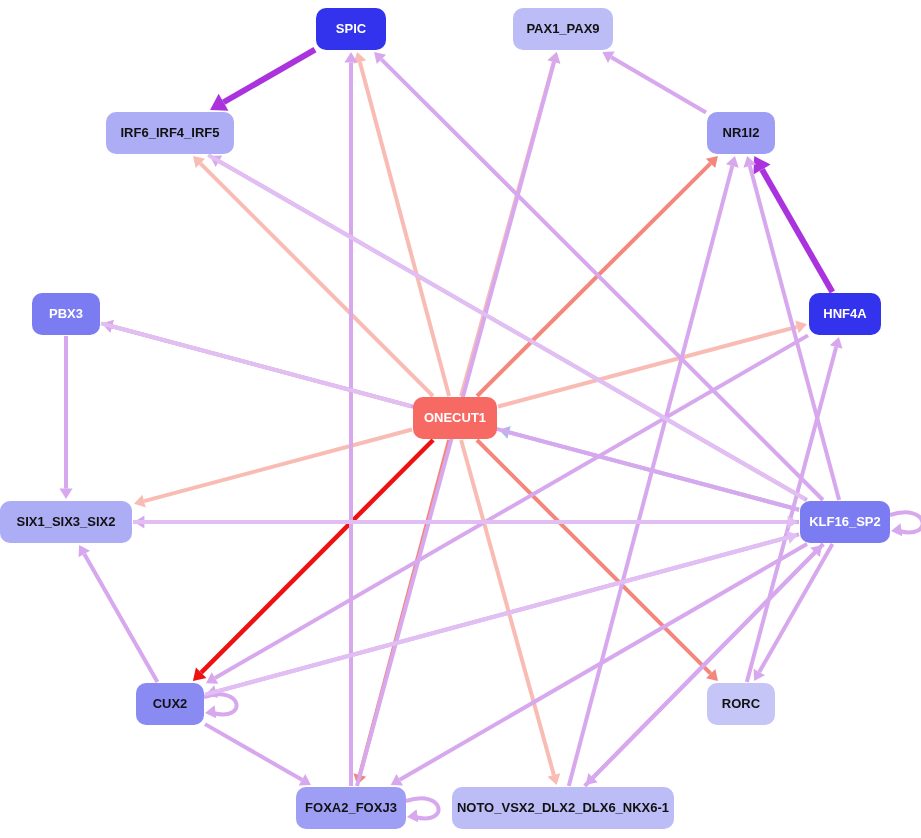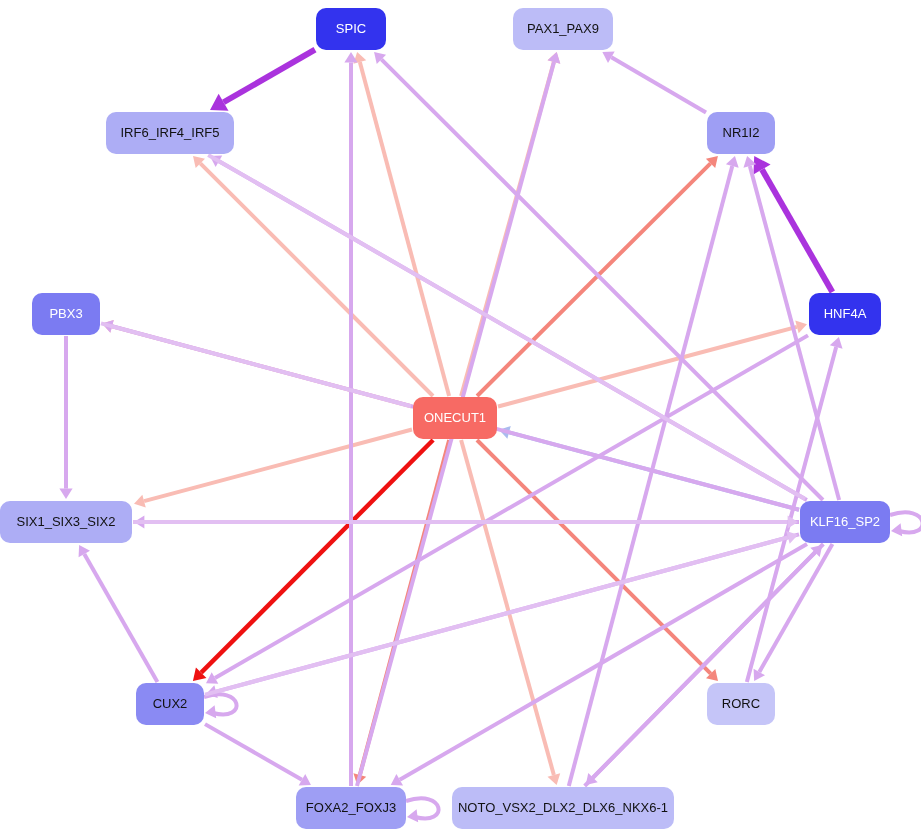--- a/index.html
+++ b/index.html
@@ -10,20 +10,21 @@
   }
   body {
     font-family: "Liberation Sans", sans-serif;
   }
   #graph-wrap {
     position: relative;
     width: 921px;
     height: 838px;
     background: #ffffff;
     overflow: hidden;
+    font-weight: bold;
   }
   svg#network-canvas {
     position: absolute;
     left: 0;
     top: 0;
     width: 921px;
     height: 838px;
     display: block;
   }
   .node-rect {

